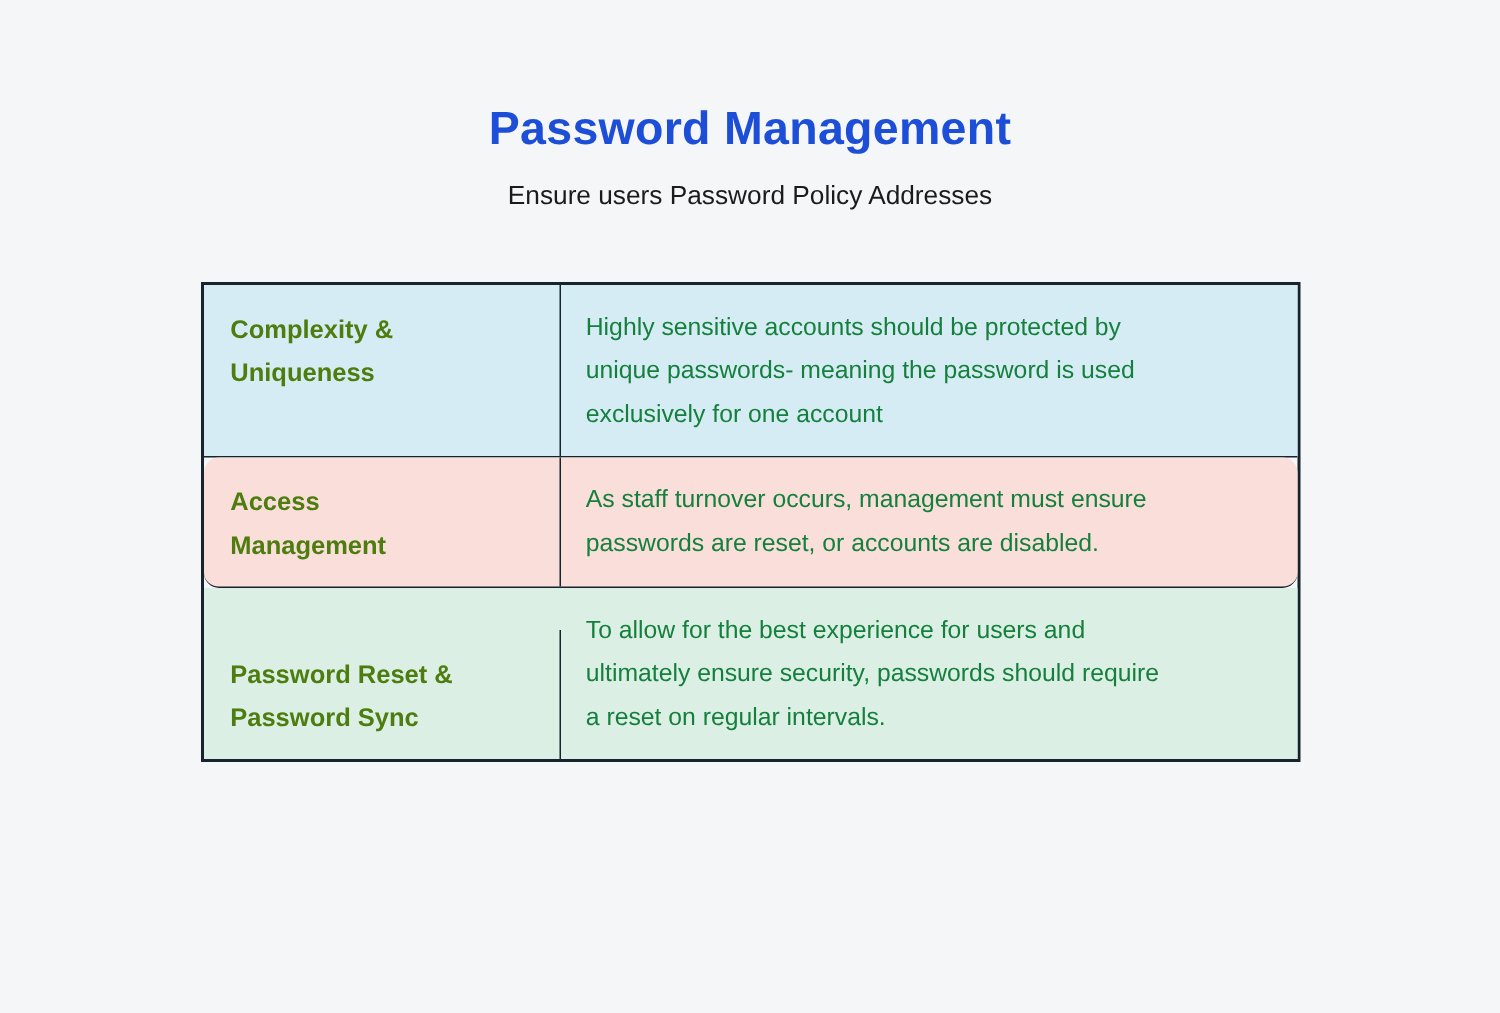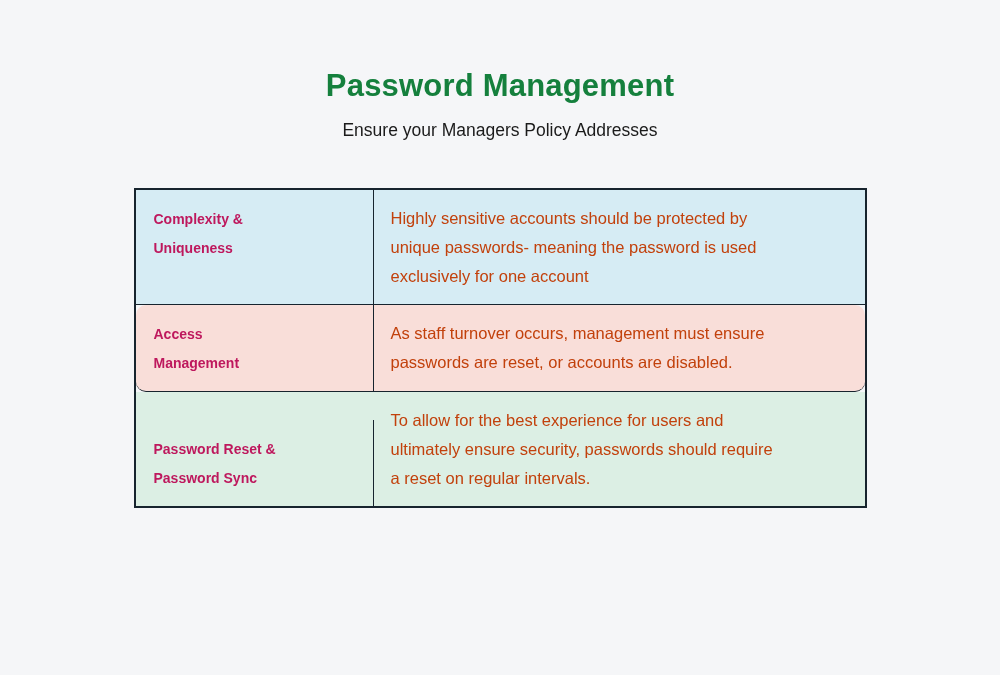--- a/index.html
+++ b/index.html
@@ -12,21 +12,21 @@
   }
   .page {
     width: 1000px;
     height: 675px;
     padding-top: 66px;
   }
   .title {
     text-align: center;
     font-size: 31px;
     font-weight: 700;
-    color: #15803d;
+    color: #1d4ed8;
     letter-spacing: 0.2px;
     line-height: 40px;
   }
   .subtitle {
     text-align: center;
     font-size: 17.5px;
     font-weight: 400;
     color: #1b1b1b;
     margin-top: 12px;
     line-height: 24px;
@@ -38,43 +38,43 @@
   }
   .row {
     display: flex;
     border-bottom: 1.5px solid #17242e;
   }
   .row:last-child { border-bottom: none; }
   .term-cell {
     width: 238px;
     flex: 0 0 238px;
     padding: 15px 18px 13px 18px;
-    font-size: 14px;
+    font-size: 17px;
     font-weight: 700;
-    color: #be185d;
+    color: #4d7c0f;
     line-height: 29px;
     white-space: pre-line;
     border-right: 1.5px solid #17242e;
   }
   .desc-cell {
     flex: 1;
     padding: 14px 30px 13px 17px;
     font-size: 16.5px;
     font-weight: 400;
-    color: #c2410c;
+    color: #15803d;
     line-height: 29px;
     white-space: pre-line;
   }
 </style>
 </head>
 <body style="background: rgb(245, 246, 248);">
 
 <div class="page">
   <h1 class="title">Password Management</h1>
-  <p class="subtitle">Ensure your Managers Policy Addresses</p>
+  <p class="subtitle">Ensure users Password Policy Addresses</p>
 
   <div class="policy-table">
     <div class="row" style="background-color: rgb(214, 236, 244);">
       <div class="term-cell">Complexity &amp;
 Uniqueness</div>
       <div class="desc-cell">Highly sensitive accounts should be protected by
 unique passwords- meaning the password is used
 exclusively for one account</div>
     </div>
     <div class="row" style="background-color: rgb(249, 222, 217); border-radius: 10px;">

